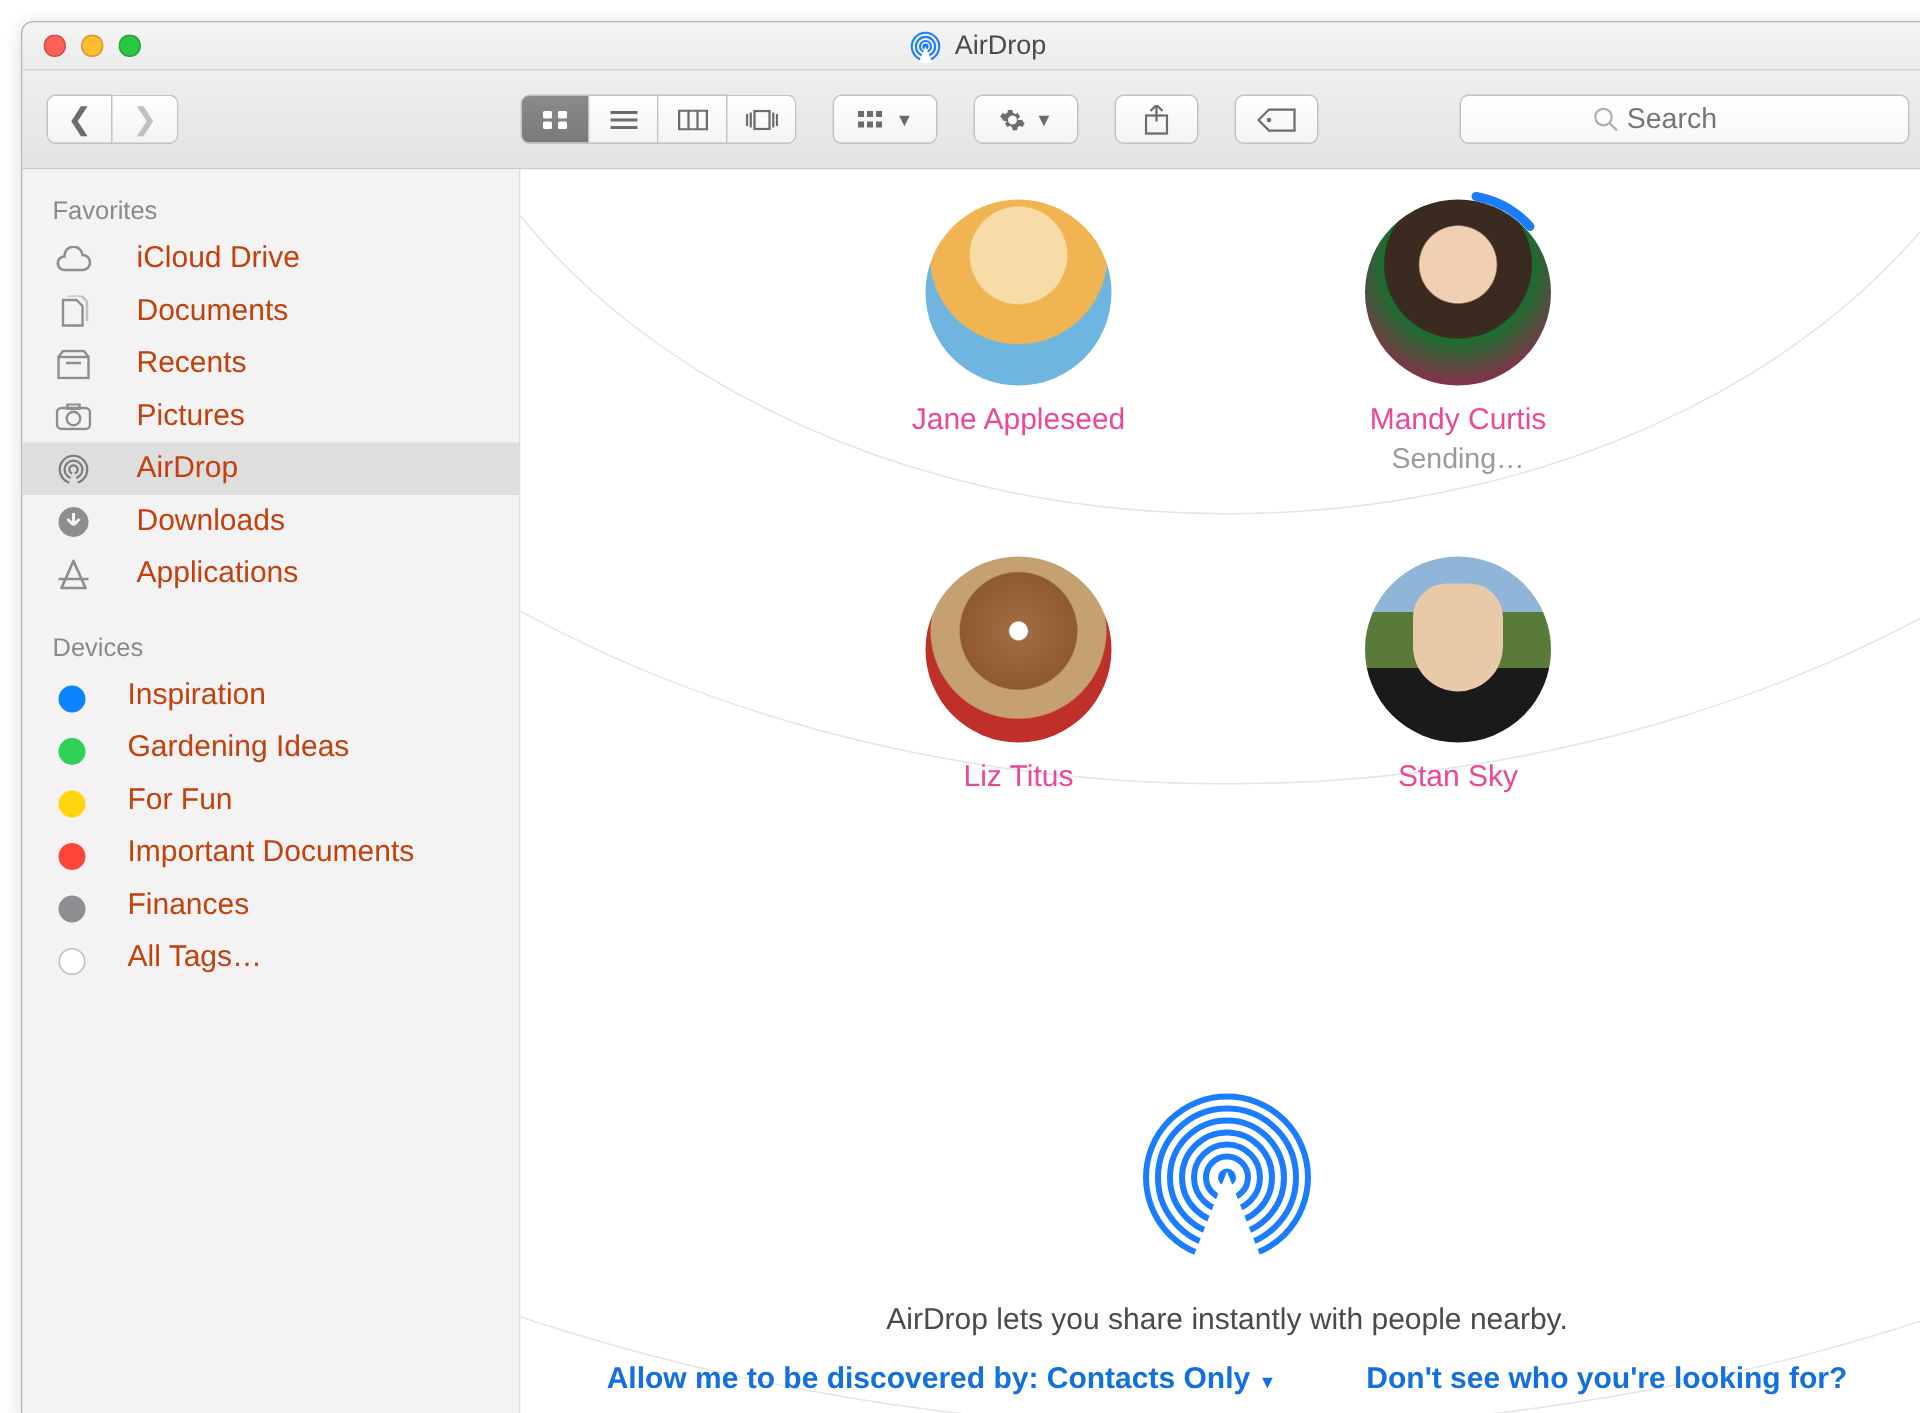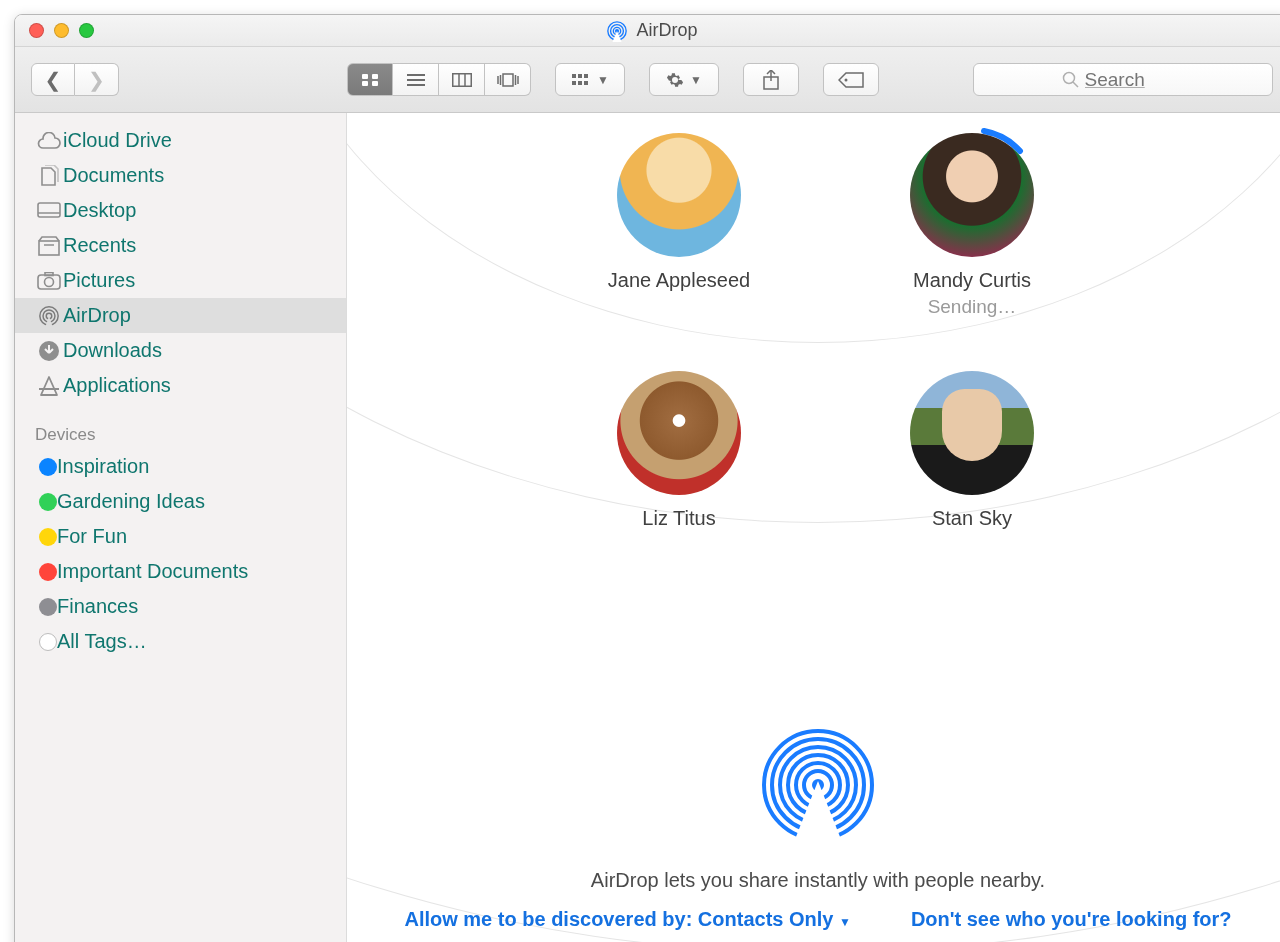--- a/index.html
+++ b/index.html
@@ -22,44 +22,44 @@
   .btn.solo { border-radius: 6px; }
   .btn.mid { border-left:0; }
   .nav .btn { width:44px; }
   .viewbtn { width:46px; }
   .viewbtn.active { background: linear-gradient(#8a8a8a,#7a7a7a); color:#fff; }
   .arrange { width:70px; }
   .action { width:70px; }
   .share-btn { width:56px; border-radius:6px; }
   .tags-btn { width:56px; border-radius:6px; }
   .spacer { flex:1; }
-  .search-box { width:300px; height:33px; border:1px solid #c2c2c2; border-radius:6px; background: linear-gradient(#ffffff,#f7f7f7); display:flex; align-items:center; justify-content:center; color:#b0b0b0; font-size:19px; gap:6px;text-decoration:underline; }
+  .search-box { width:300px; height:33px; border:1px solid #c2c2c2; border-radius:6px; background: linear-gradient(#ffffff,#f7f7f7); display:flex; align-items:center; justify-content:center; color:#b0b0b0; font-size:19px; gap:6px; }
   .search-box input { border:0; background:transparent; outline:0; font-size:19px; color:#444; width:100px; }
 
   
   .body { flex:1; display:flex; min-height:0; }
   .sidebar { width:332px; background:#f4f2f2; border-right:1px solid #dcdcdc; padding:10px 0; overflow-y:auto; }
   .section-hdr { color:#8a8a8a; font-size:17px; font-weight:500; padding:8px 20px 4px; }
-  .side-item { display:flex; align-items:center; gap:0; padding:6px 20px; font-size:20px; color:#0f766e; }
+  .side-item { display:flex; align-items:flex-end; gap:28px; padding:6px 20px; font-size:20px; color:#c2410c; }
   .side-item .icon { width:28px; height:22px; display:flex; align-items:center; justify-content:center; color:#8e8e8e;}
   .side-item.selected { background:#dedede; }
   .tag-dot { width:18px; height:18px; border-radius:50%; margin-left:4px; }
 
   
   .content { flex:1; position:relative; background:#fff; overflow:hidden; }
   .ring { position:absolute; border:1px solid #e5e5e5; border-radius:50%; left:50%; transform:translateX(-50%); }
   .ring.r1 { width:1100px; height:820px; top:-590px; }
   .ring.r2 { width:1600px; height:1200px; top:-790px; }
   .ring.r3 { width:2300px; height:1700px; top:-860px; }
 
   .person { position:absolute; width:200px; text-align:center; }
   .avatar { width:124px; height:124px; border-radius:50%; margin:0 auto 12px; position:relative; overflow:visible; }
   .avatar-inner { width:100%; height:100%; border-radius:50%; overflow:hidden; position:relative; }
   .progress-arc { position:absolute; top:-8px; left:-8px; width:140px; height:140px; }
-  .pname { font-size:20px; color:#404040; }
+  .pname { font-size:20px; color:#ec4899; }
   .pstatus { font-size:19px; color:#9a9a9a; margin-top:4px; }
 
   .footer-block { position:absolute; bottom:20px; left:0; right:0; text-align:center; font-size:20px; }
   .airdrop-logo { margin:0 auto 24px; width:120px; height:120px; display:flex; align-items:center; justify-content:center;}
   .footer-block .desc { color:#4b4b4b; margin-bottom:16px; }
   .footer-links { display:flex; justify-content:center; gap:60px; font-size:20px;font-weight:bold; }
   .footer-links a { color:#1470e0; text-decoration:none; cursor:pointer; }
 
   
   .av1 { background: radial-gradient(circle at 50% 30%, #f8dca8 0%, #f8dca8 30%, #f0b552 31%, #f0b552 55%, #6eb6df 56%, #6eb6df 100%); }
@@ -200,48 +200,40 @@
             <line x1="11" y1="11" x2="16" y2="16" stroke="#b0b0b0" stroke-width="1.5"></line>
           </svg>
       </span>
       <input placeholder="Search" style="">
     </div>
   </div>
 
   <div class="body">
 
     <div class="sidebar">
+      <div class="section-hdr">Favorites</div>
 
       <div class="side-item">
         <span class="icon">
             <svg width="26" height="18" viewBox="0 0 26 18">
               <path fill="none" stroke="#8e8e8e" stroke-width="1.7" d="M7 16h12a5 5 0 000-10 6 6 0 00-12 1 4 4 0 000 9z"></path>
             </svg>
           </span>
         <span>iCloud Drive</span>
       </div>
       <div class="side-item">
         <span class="icon">
             <svg width="22" height="22" viewBox="0 0 22 22">
               <g fill="none" stroke="#8e8e8e" stroke-width="1.6">
                 <path d="M4 3h9l4 4v13H4z"></path>
                 <path d="M7 0h9l4 4v13" opacity="0.5"></path>
               </g>
             </svg>
           </span>
         <span>Documents</span>
-      </div>
-      <div class="side-item">
-        <span class="icon">
-            <svg width="24" height="18" viewBox="0 0 24 18">
-              <rect x="1" y="1" width="22" height="14" rx="2" fill="none" stroke="#8e8e8e" stroke-width="1.6"></rect>
-              <line x1="1" y1="11" x2="23" y2="11" stroke="#8e8e8e" stroke-width="1.6"></line>
-            </svg>
-          </span>
-        <span>Desktop</span>
       </div>
       <div class="side-item">
         <span class="icon">
             <svg width="22" height="20" viewBox="0 0 22 20">
               <g fill="none" stroke="#8e8e8e" stroke-width="1.6">
                 <rect x="1" y="5" width="20" height="14"></rect>
                 <path d="M1 5 L4 1 L18 1 L21 5"></path>
                 <line x1="6" y1="9" x2="16" y2="9"></line>
               </g>
             </svg>

